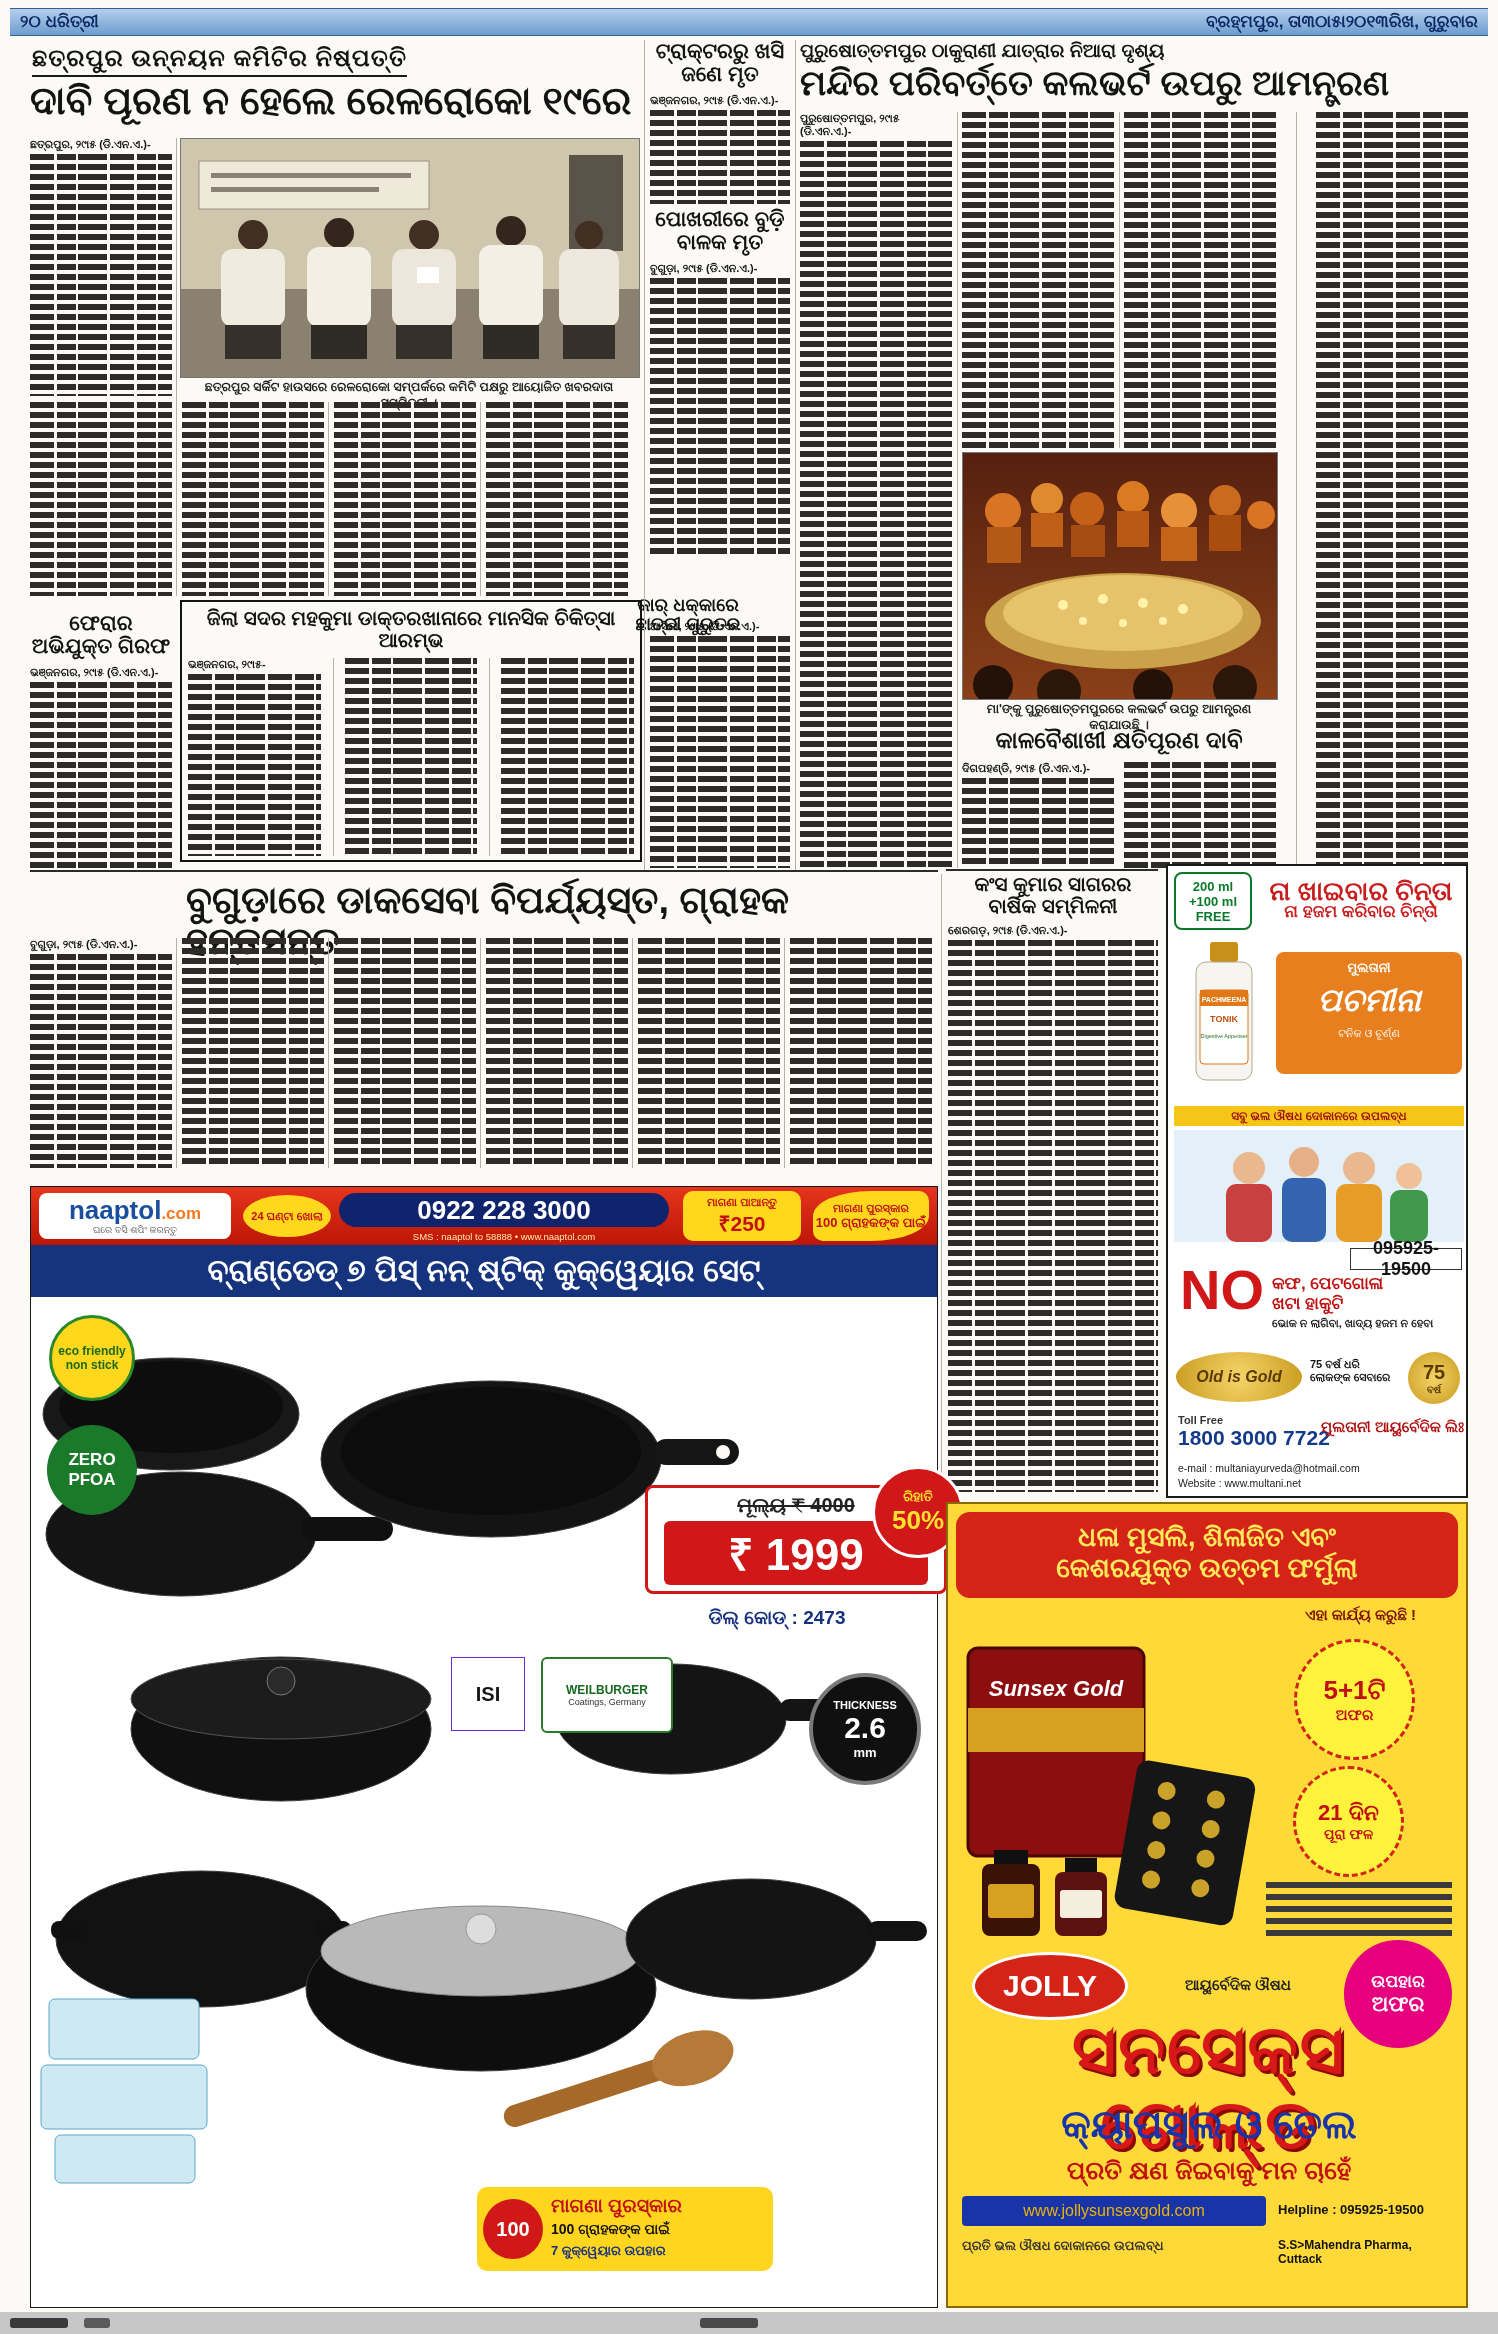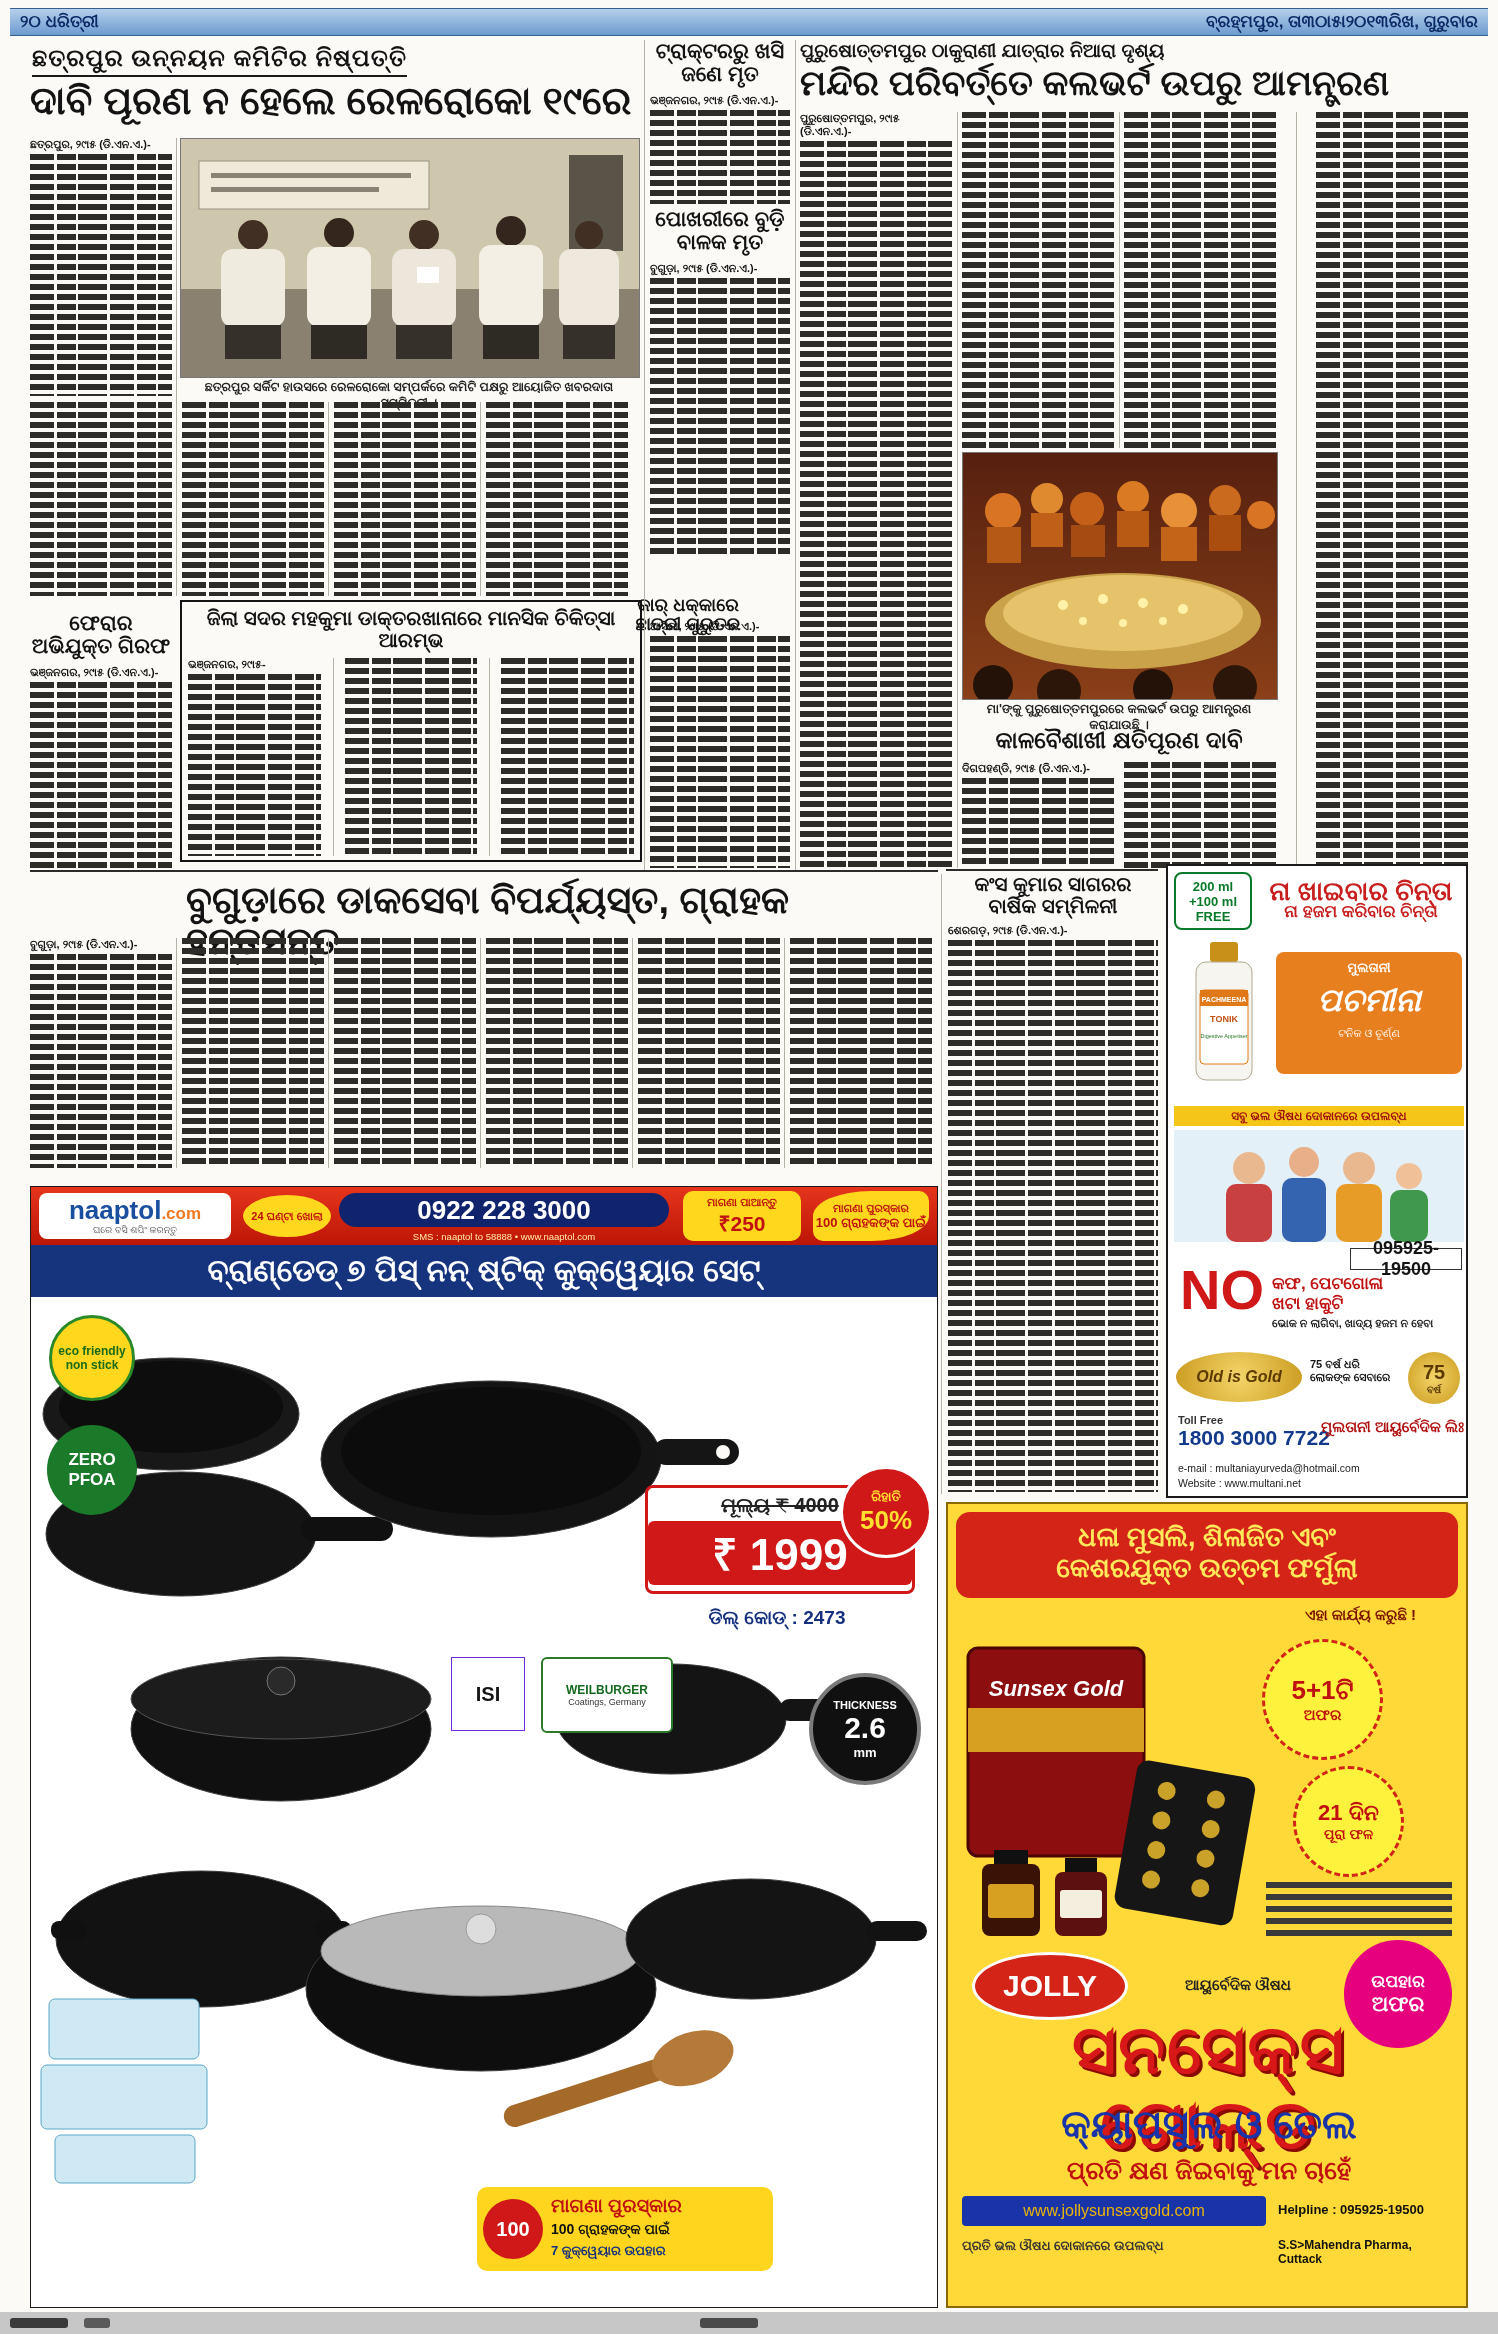--- a/index.html
+++ b/index.html
@@ -24,21 +24,21 @@
   .topbar{position:absolute;left:10px;top:8px;width:1458px;height:26px;padding:0 10px;display:flex;justify-content:space-between;align-items:center;
      background:linear-gradient(180deg,#b5cfec,#6d9ccf);border-top:1px solid #35608f;border-bottom:1px solid #35608f;color:#0c2a66;font-weight:800;font-size:17px;}
   .boxart{position:absolute;border:2px solid #141414;box-sizing:border-box;padding:4px 6px;background:var(--paper);}
   .colf{flex:1;display:flex;flex-direction:column;gap:3px;}
   .colf + .colf{border-left:1px solid var(--rule);padding-left:11px;}
   .ad{position:absolute;background:#fff;border:2px solid #1a1a1a;box-sizing:border-box;}
   .center{display:flex;align-items:center;justify-content:center;text-align:center;}
   .circ{border-radius:50%;display:flex;flex-direction:column;align-items:center;justify-content:center;text-align:center;}
   .npred{position:absolute;left:0;top:0;width:100%;height:58px;background:linear-gradient(180deg,#e5341c,#bd1606);}
   .npblue{position:absolute;left:0;top:58px;width:100%;height:52px;background:#16337e;color:#fff;font-weight:800;font-size:31px;display:flex;align-items:center;justify-content:center;}
-  .pricebox{position:absolute;left:614px;top:298px;width:264px;background:#fff;border:3px solid #d01818;border-radius:8px;text-align:center;padding:6px 0;}
+  .pricebox{position:absolute;left:614px;top:298px;width:264px;background:#fff;border:3px solid #d01818;border-radius:8px;text-align:center;padding:6px 16px;}
   .jollybody{position:absolute;background:#ffd938;border:2px solid #8a6a00;box-sizing:border-box;}
 </style>
 </head>
 <body>
 
 <div class="page">
 
   <div class="topbar">
     <div>
       <span>୨୦</span>
@@ -418,21 +418,21 @@
         </g>
       </g>
       <rect x="34" y="238" width="34" height="16" fill="#101010"></rect>
         <rect x="22" y="252" width="58" height="72" rx="8" fill="#3a1206"></rect>
         <rect x="28" y="272" width="46" height="34" rx="3" fill="#d8a020"></rect>
       <rect x="105" y="246" width="32" height="16" fill="#101010"></rect>
         <rect x="95" y="260" width="52" height="64" rx="8" fill="#5c1010"></rect>
         <rect x="100" y="278" width="42" height="28" rx="3" fill="#f4eede"></rect>
     </svg>
 
-    <div class="circ" style="position:absolute;left:314px;top:135px;width:115px;height:115px;background:#fff23c;border:3px dashed #d42418;color:#c01010;">
+    <div class="circ" style="position:absolute;left:346px;top:135px;width:115px;height:115px;background:#fff23c;border:3px dashed #d42418;color:#c01010;">
       <span style="font-size:26px;font-weight:900;">5+1ଟି</span>
       <span style="font-size:15px;font-weight:800;">ଅଫର</span>
     </div>
     <div class="circ" style="position:absolute;left:345px;top:262px;width:105px;height:105px;background:#fff23c;border:3px dashed #d42418;color:#c01010;">
       <span style="font-size:22px;font-weight:900;">21 ଦିନ</span>
       <span style="font-size:14px;font-weight:800;">ପୂରା ଫଳ</span>
     </div>
     <div class="abs bt2" style="left:318px;top:378px;width:186px;height:58px;"></div>
 
     <div class="center" style="position:absolute;left:24px;top:448px;width:150px;height:62px;background:#d42418;border:3px solid #fff;border-radius:50%;color:#fff;font-weight:900;font-size:30px;">JOLLY</div>

